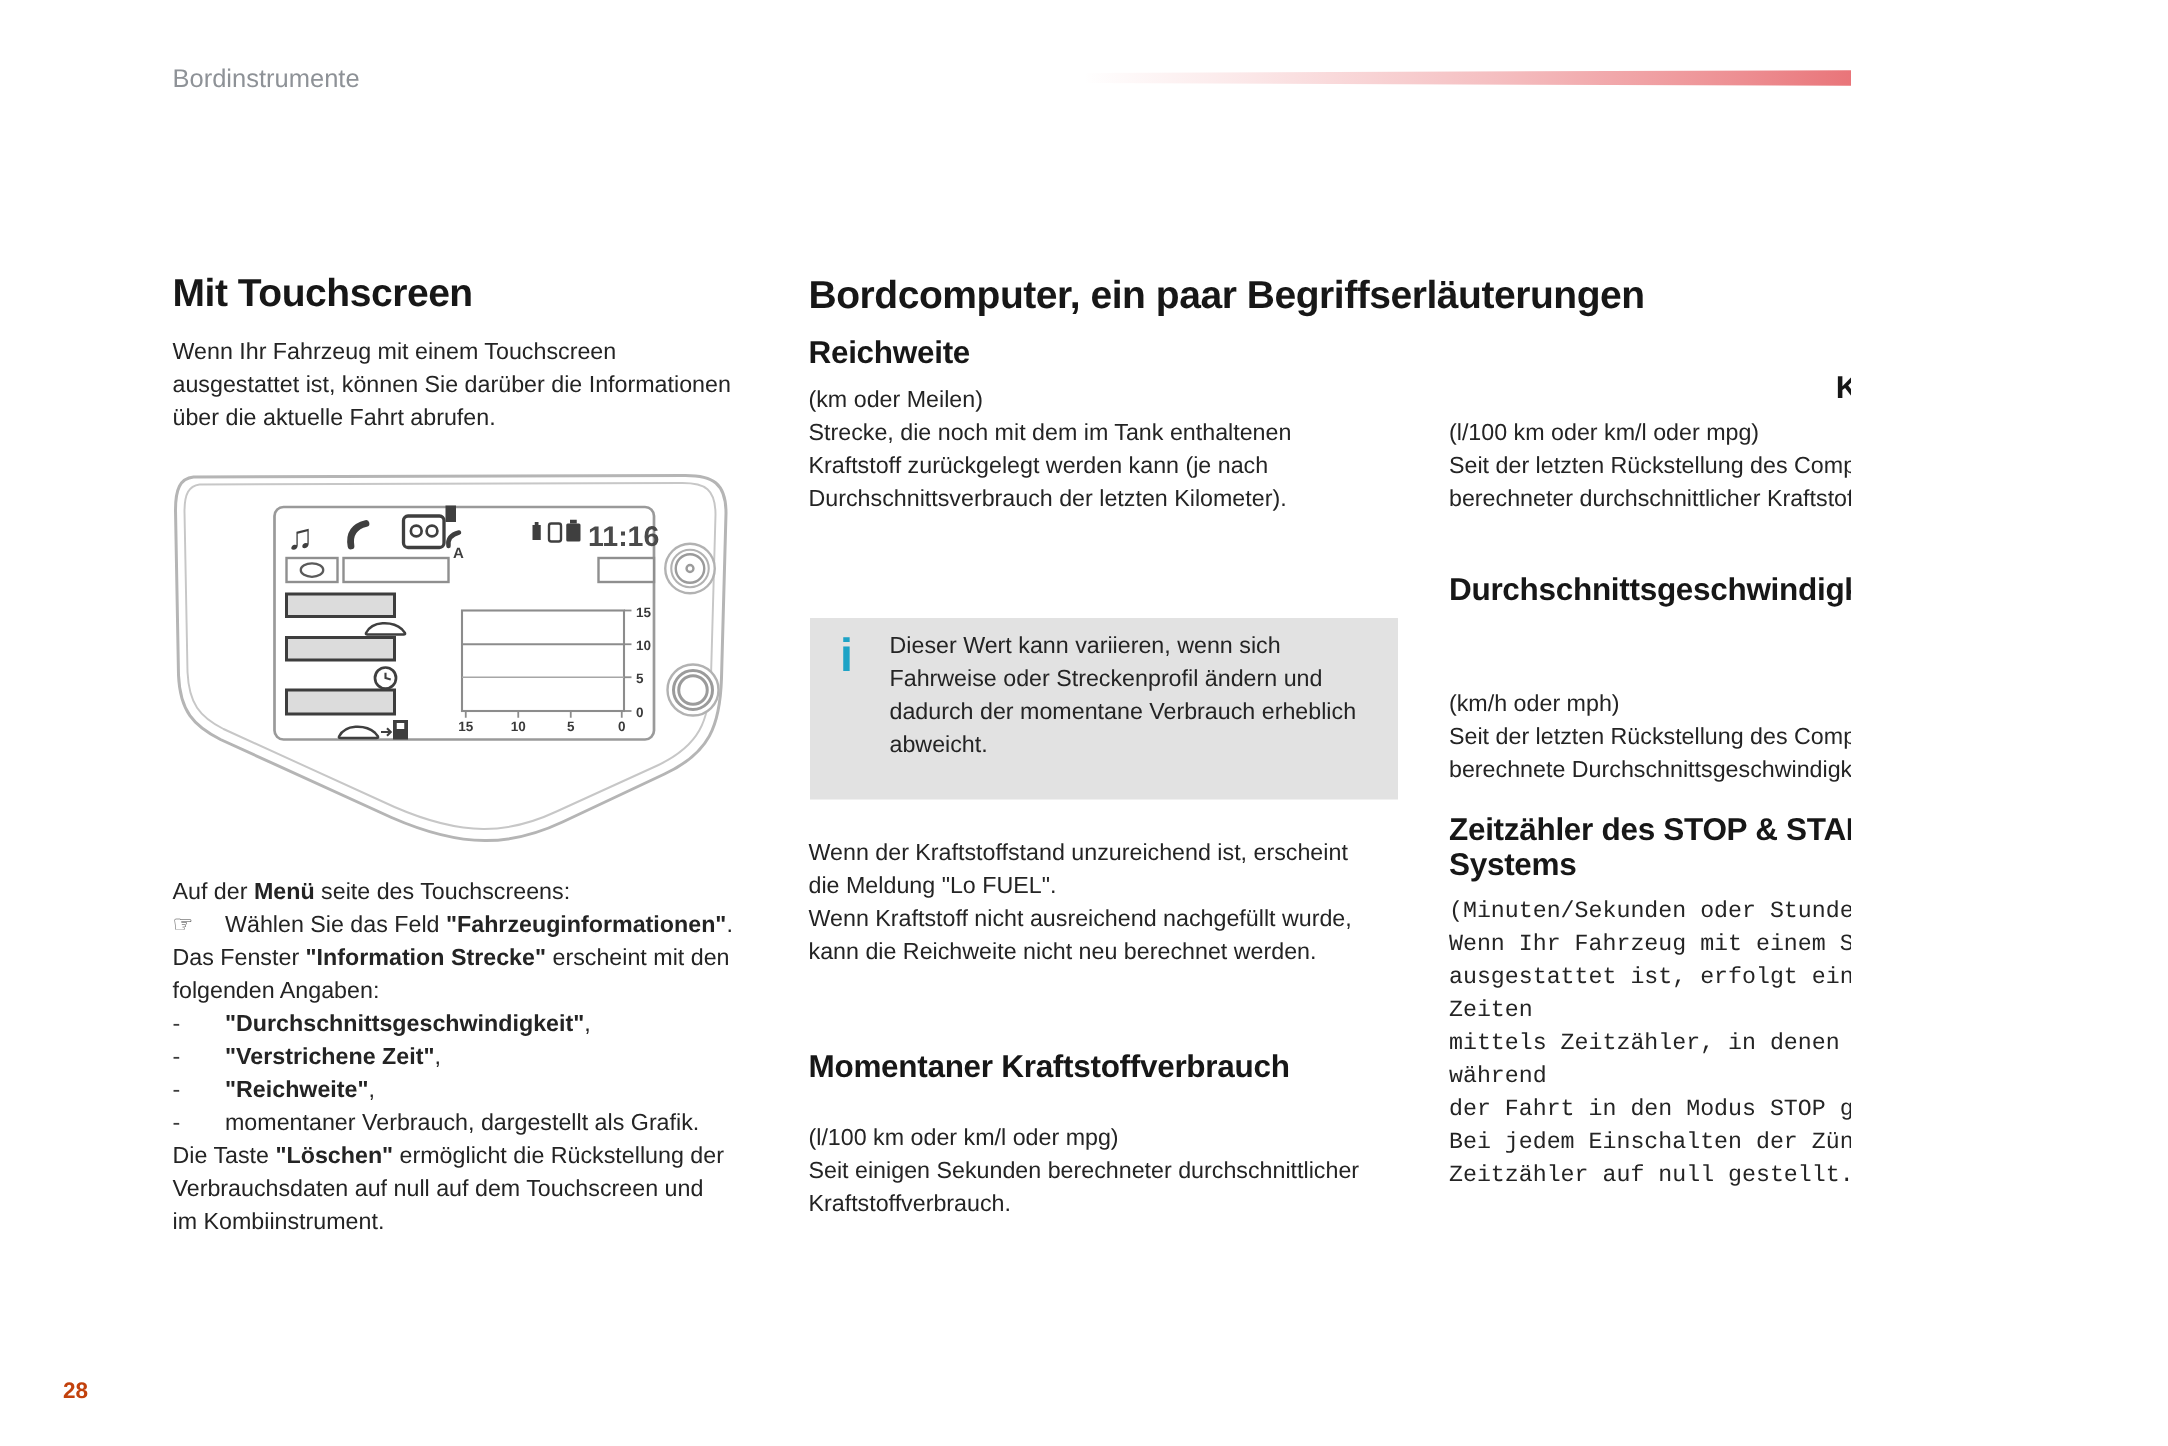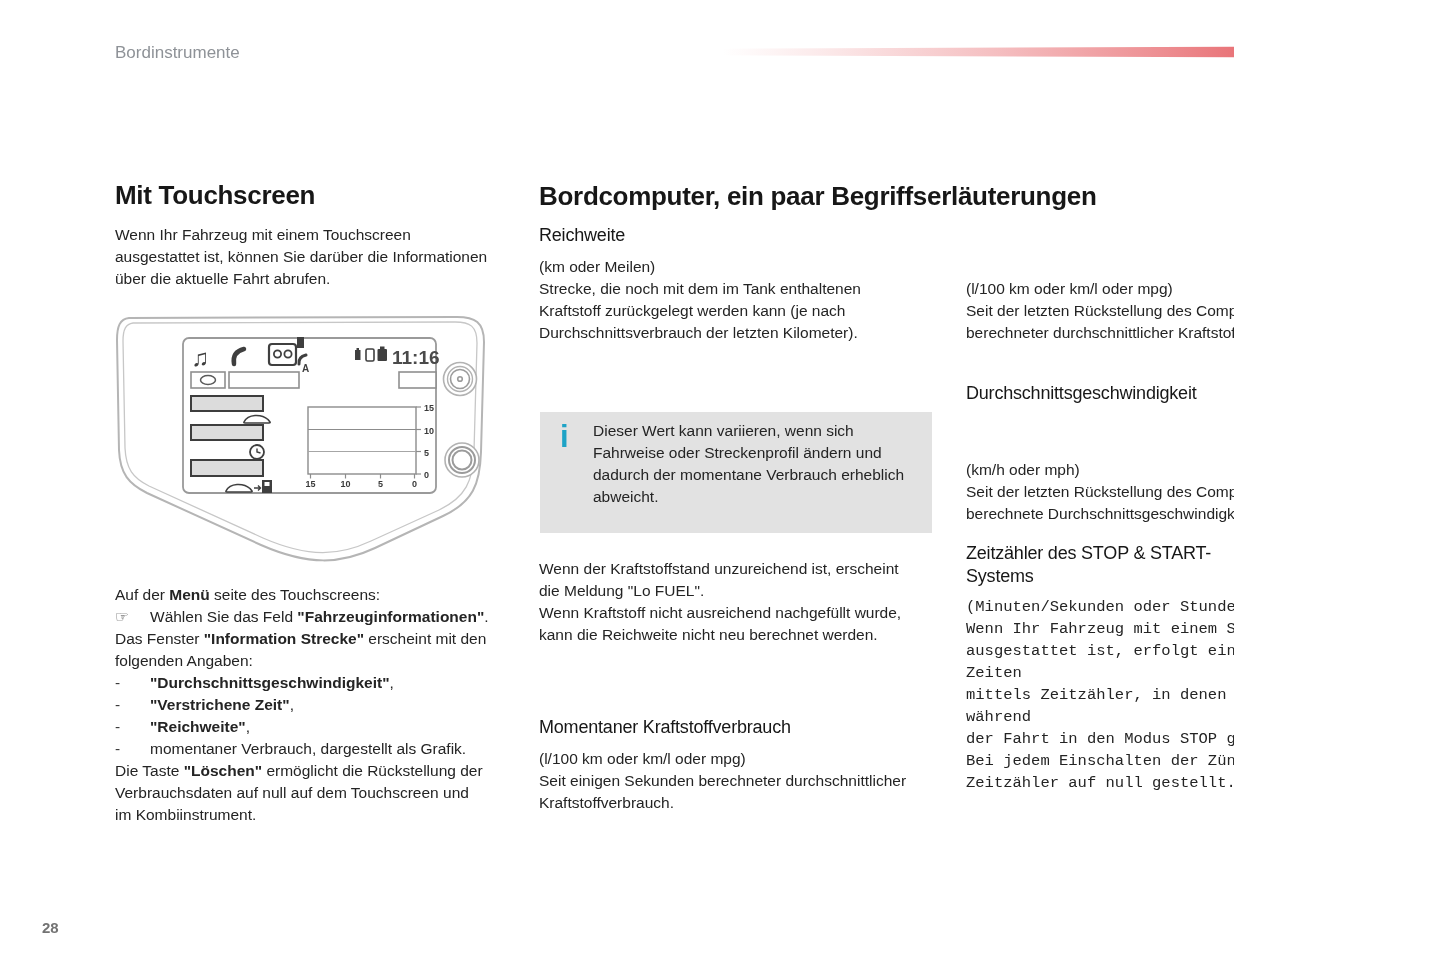--- a/index.html
+++ b/index.html
@@ -9,32 +9,32 @@
   }
   .abs { position:absolute; }
   .running-head { font-size:17px; color:#8e9297; }
   .accent-bar {
     background:linear-gradient(90deg,
       rgba(221,42,49,0) 0%, rgba(221,42,49,0.10) 14%, rgba(221,42,49,0.30) 38%,
       rgba(221,42,49,0.52) 60%, rgba(221,42,49,0.78) 82%, #da2128 100%);
     clip-path:polygon(0 22%, 100% 0%, 100% 100%, 0 78%);
   }
   .h1 { font-size:26px; font-weight:bold; color:#171717; letter-spacing:-0.3px; white-space:pre-line; }
-  .h2 { font-size:18px; font-weight:normal; color:#171717; line-height:23px; letter-spacing:-0.2px; white-space:pre-line; }
+  .h2 { font-size:21px; font-weight:bold; color:#171717; line-height:23px; letter-spacing:-0.2px; white-space:pre-line; }
   .body-text { font-size:15.5px; line-height:22px; white-space:pre-line; color:#242424; }
   .menu-block { font-size:15.5px; line-height:22px; width:420px; }
   .menu-block p { margin:0; white-space:pre-line; }
   .indent-row { display:flex; }
   .indent-row .marker { flex:0 0 35px; color:#3c3c3c; }
   .infobox { background:#e2e2e2; }
   .info-i {
     font-size:31px; font-weight:800; color:#1ea3c6; line-height:28px;
     font-family:"Liberation Sans", sans-serif;
   }
-  .page-number { font-size:15px; font-weight:bold; color:#737373; }
+  .page-number { font-size:15px; font-weight:bold; color:#c2410c; }
   b { font-weight:bold; }
   svg text { font-family:"Liberation Sans", sans-serif; }
 </style>
 </head>
 <body>
 
 <div class="page">
 
   <div class="abs running-head" style="left:115px; top:43px;">Bordinstrumente</div>
 
@@ -175,21 +175,21 @@
 Fahrweise oder Streckenprofil ändern und
 dadurch der momentane Verbrauch erheblich
 abweicht.</div>
   </div>
 
   <div class="abs body-text" style="left:539px; top:558px; width:410px;">Wenn der Kraftstoffstand unzureichend ist, erscheint
 die Meldung "Lo FUEL".
 Wenn Kraftstoff nicht ausreichend nachgefüllt wurde,
 kann die Reichweite nicht neu berechnet werden.</div>
 
-  <div class="abs h2" style="left:539px; top:716px; width:420px;">Momentaner Kraftstoffverbrauch</div>
+  <div class="abs h2" style="left:539px; top:700px; width:420px;">Momentaner Kraftstoffverbrauch</div>
   <div class="abs body-text" style="left:539px; top:748px; width:410px;">(l/100 km oder km/l oder mpg)
 Seit einigen Sekunden berechneter durchschnittlicher
 Kraftstoffverbrauch.</div>
 
   <div class="abs h2" style="left:966px; top:224px; width:450px;text-align:right;">Durchschnittlicher
 Kraftstoffverbrauch</div>
   <div class="abs body-text" style="left:966px; top:278px; width:450px;">(l/100 km oder km/l oder mpg)
 Seit der letzten Rückstellung des Computers auf null
 berechneter durchschnittlicher Kraftstoffverbrauch.</div>
 

